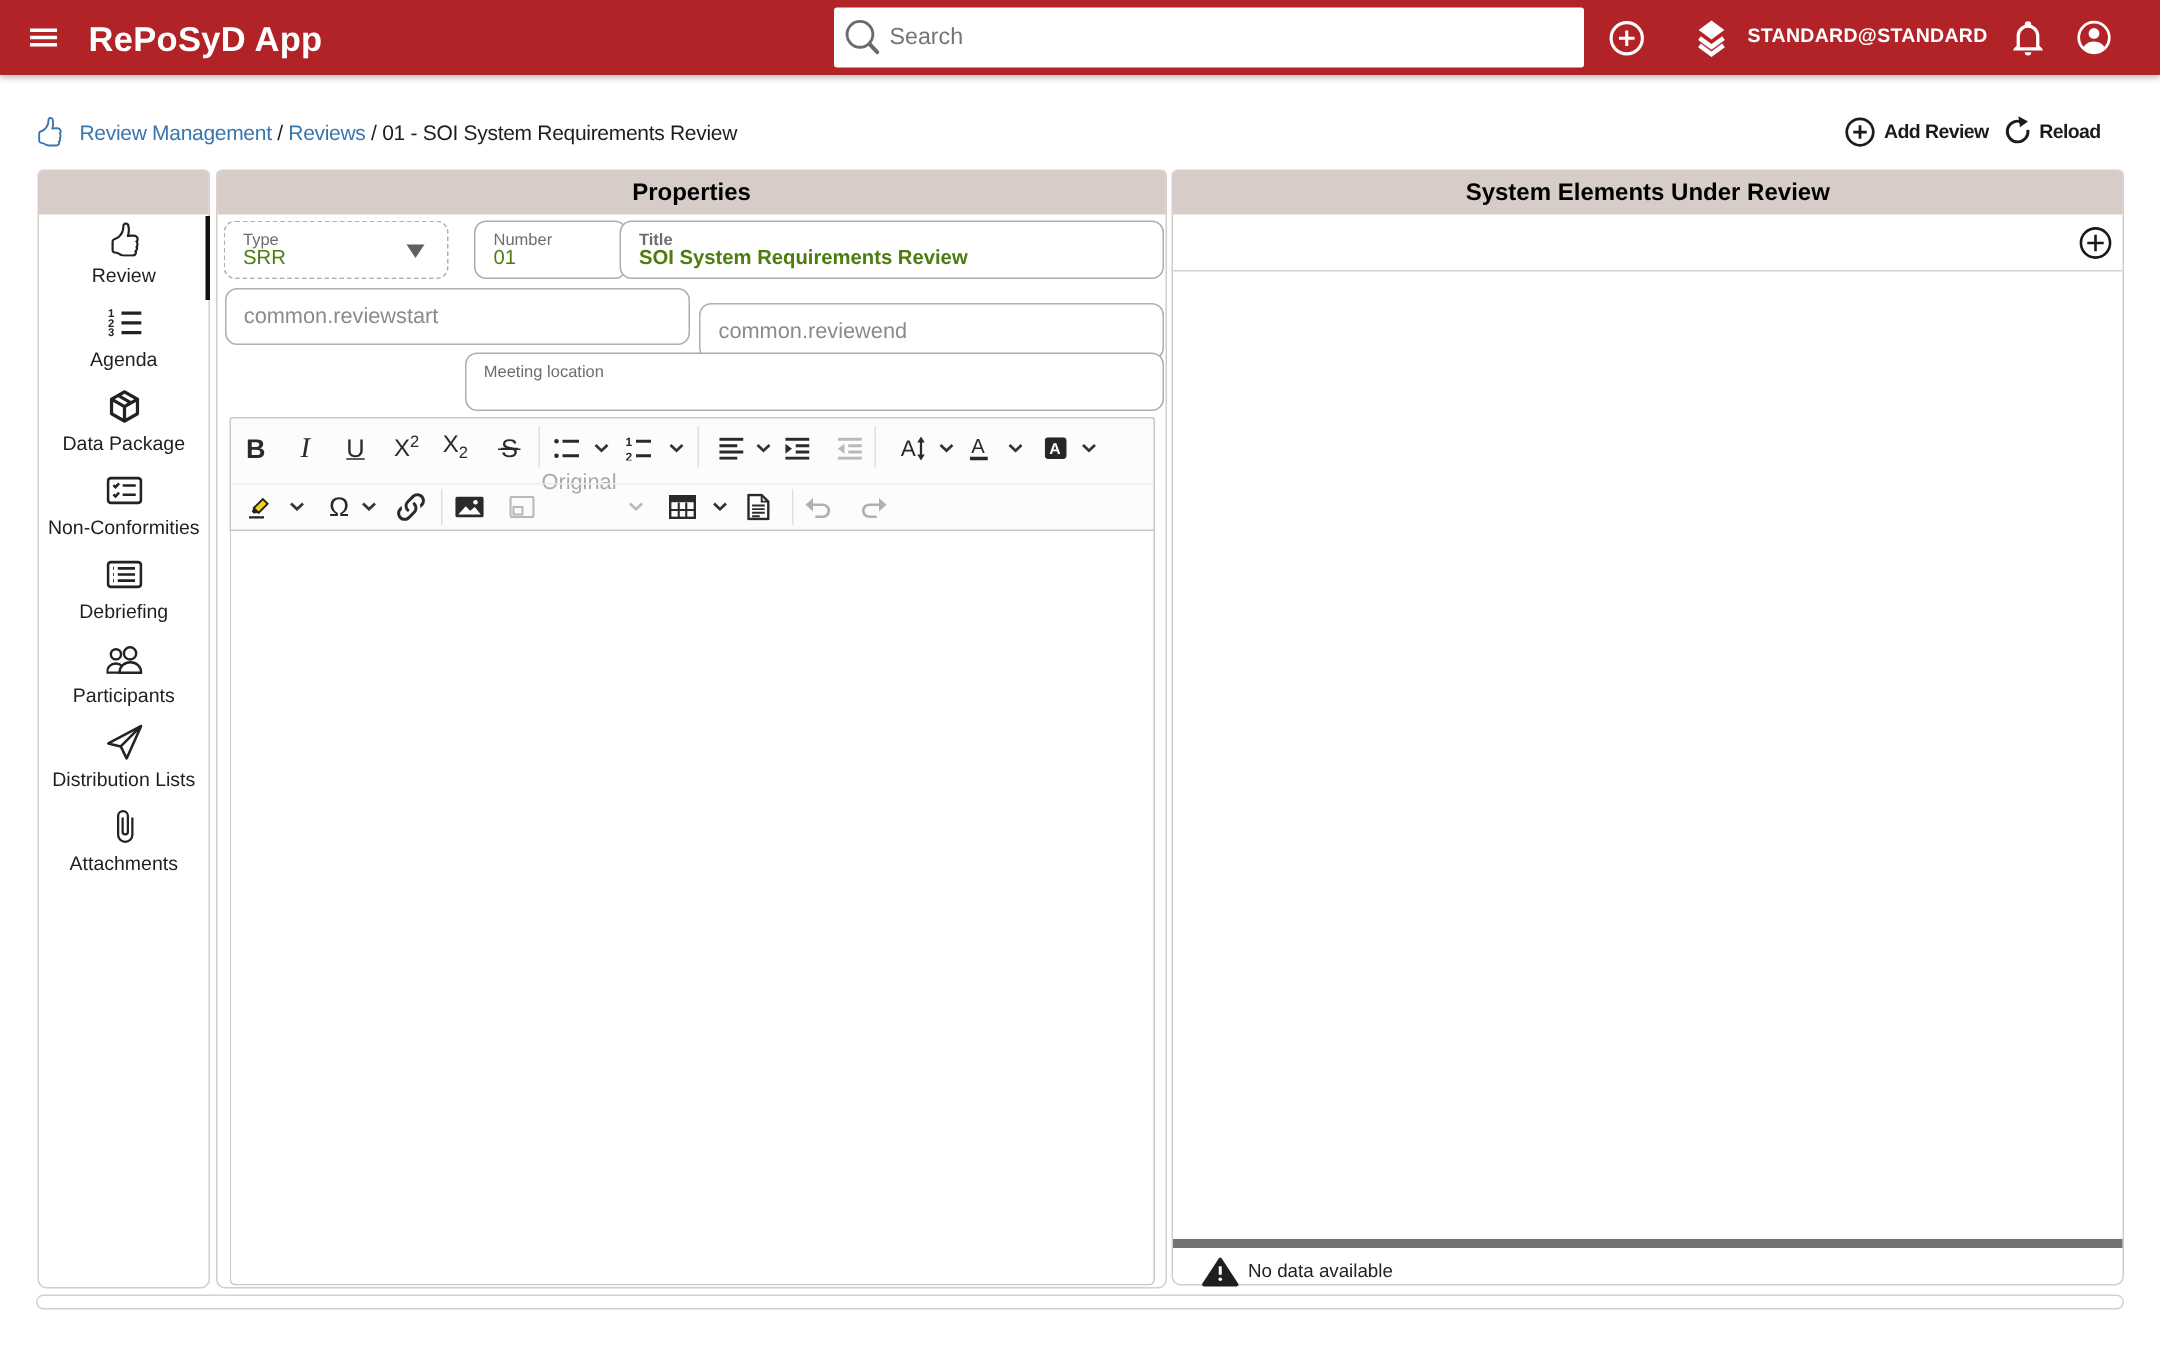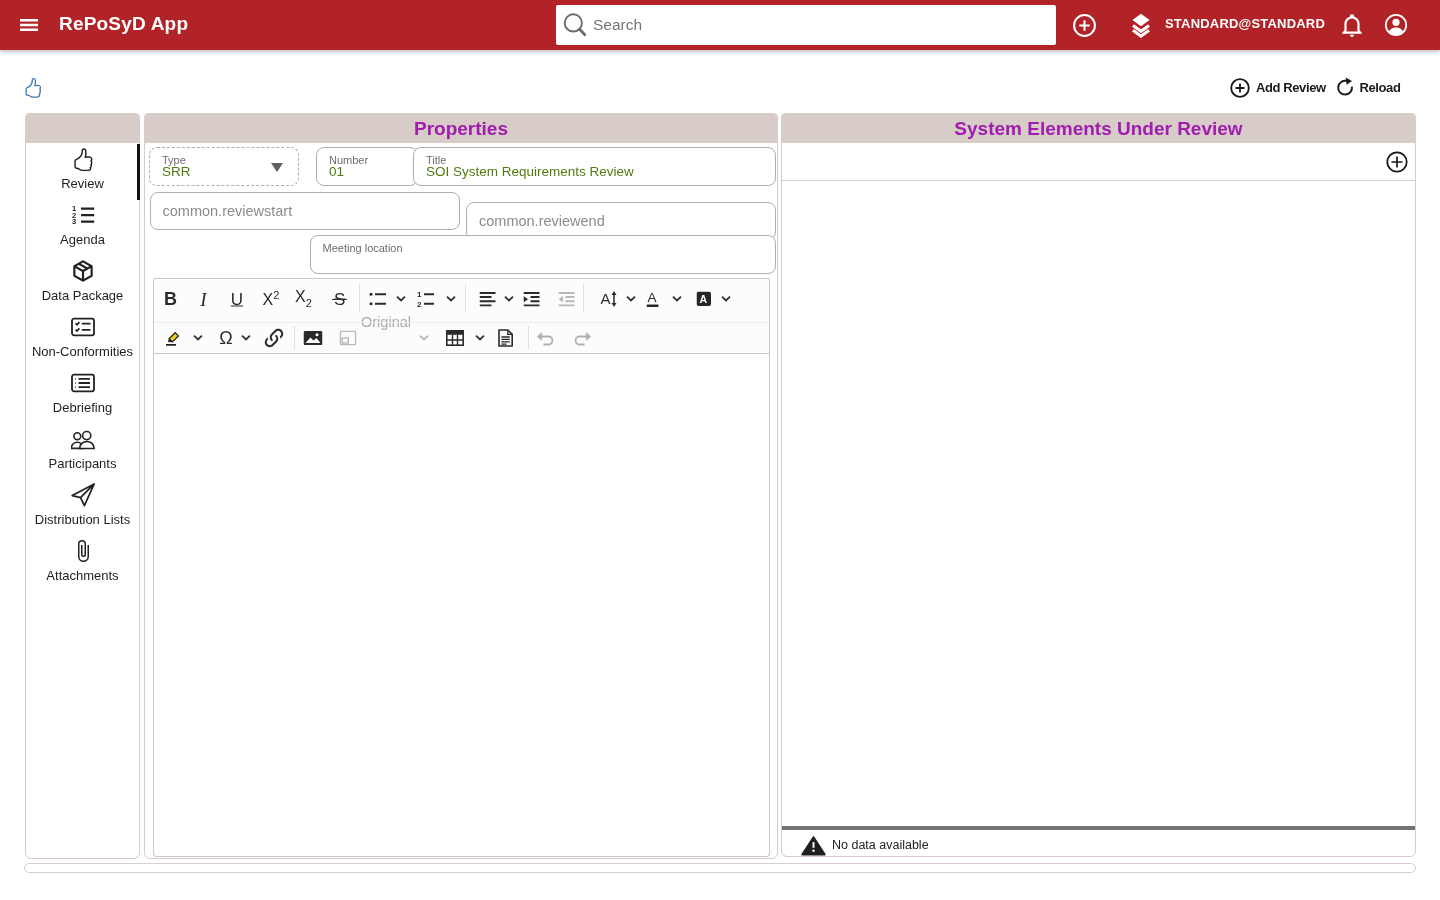--- a/index.html
+++ b/index.html
@@ -5,39 +5,39 @@
 * { margin:0; padding:0; box-sizing:border-box; }
 html,body { width:1440px; height:900px; overflow:hidden; background:#fff;
   font-family:"Liberation Sans", sans-serif; }
 #page { position:relative; width:1440px; height:900px; }
 .abs { position:absolute; }
 
 
 #appbar { position:absolute; left:0; top:0; width:1440px; height:50px;
   background:#b22328; box-shadow:0 2px 4px rgba(0,0,0,0.25); }
 #appbar svg { display:block; }
-#title { position:absolute; left:59px; top:13px; color:#fff; font-size:19px;
+#title { position:absolute; left:59px; top:13px; color:#fff; font-size:23px;
   font-weight:bold; letter-spacing:0.2px; }
 #searchbox { position:absolute; left:556px; top:5px; width:500px; height:40px;
   background:#fff; border-radius:2px; }
 #searchph { position:absolute; left:593px; top:16px; font-size:15.5px; color:#757575; }
 #acctname { position:absolute; left:1165px; top:15.5px; color:#fff; font-size:13px;
   font-weight:bold; letter-spacing:0.2px; }
 
 
 #crumbs { position:absolute; left:53px; top:80px; font-size:14px; letter-spacing:-0.2px; color:#1d1d1d; }
 #crumbs a { color:#3a76ad; text-decoration:none; }
 .act { position:absolute; font-size:13px; letter-spacing:-0.4px;
   font-weight:bold; color:#1b1b1b; }
 
 
 .panel { position:absolute; background:#fff; border:1px solid #d6ccc8;
   border-radius:4px 4px 6px 6px; }
 .phead { height:29px; background:#d7ccc8; border-radius:3px 3px 0 0;
-  text-align:center; font-weight:bold; font-size:19px; color:#a21caf;
+  text-align:center; font-weight:bold; font-size:16px; color:#000000;
   line-height:29px; }
 #tabcol  { left:25px;  top:113px; width:115px; height:746px; }
 #proppan { left:144px; top:113px; width:634px; height:746px; }
 #rightpan{ left:781px; top:113px; width:635px; height:744px; }
 
 
 .tab { position:relative; height:56px; text-align:center; padding-top:4px; }
 .tab svg { display:block; margin:0 auto; }
 .tab .lbl { font-size:13px; color:#1f1f1f; white-space:nowrap; overflow:hidden;
   margin-top:4.5px; }
@@ -60,21 +60,21 @@
   border-radius:0 0 4px 4px;
   background:#fff; border:1px solid #c9c9c9; border-top:none; }
 .tsep { position:absolute; width:1px; background:#e0e0e0; top:5px; height:28px; }
 
 
 #rp-addrow { position:absolute; left:0; top:29px; width:633px; height:38px;
   border-bottom:1px solid #d8cfcb; }
 #rp-th { position:absolute; left:0; top:67px; width:633px; height:27px;
   border-bottom:1px solid #e2e2e2; font-size:12.5px; font-weight:bold; color:#1c1c1c; }
 #rp-nodata { position:absolute; left:0; bottom:0; width:633px; height:30px;
-  border-top:4px solid #737373; }
+  border-top:6px solid #737373; }
 
 #botbar { position:absolute; left:24px; top:863px; width:1392px; height:10px;
   border:1px solid #d8cfcb; border-radius:5px; background:#fff; }
 </style>
 </head>
 <body>
 <div id="page">
 
   <div id="appbar">
     <svg class="abs" style="left:17px;top:13px" width="24" height="24" viewBox="0 0 24 24">
@@ -109,20 +109,21 @@
         </defs>
       <circle cx="12" cy="12" r="10.2" fill="none" stroke="#fff" stroke-width="1.8"></circle>
       <circle cx="12" cy="9.3" r="3.6" fill="#fff"></circle>
       <path fill="#fff" clip-path="url(#accclip)" d="M12,14.6c-3.5,0-6.4,1.9-7.2,4.6l0,3h14.4v-3C18.4,16.5 15.5,14.6 12,14.6Z"></path>
     </svg>
   </div>
 
   <svg class="abs" style="left:23px;top:78px" width="20" height="20" viewBox="0 0 16 16">
     <path fill="#3a76ad" d="M8.864.046C7.908-.193 7.02.53 6.956 1.466c-.072 1.051-.23 2.016-.428 2.59-.125.36-.479 1.013-1.04 1.639-.557.623-1.282 1.178-2.131 1.41C2.685 7.288 2 7.87 2 8.72v4.001c0 .845.682 1.464 1.448 1.545 1.07.114 1.564.415 2.068.723l.048.03c.272.165.578.348.97.484.397.136.861.217 1.466.217h3.5c.937 0 1.599-.477 1.934-1.064a1.86 1.86 0 0 0 .254-.912c0-.152-.023-.312-.077-.464.201-.263.38-.578.488-.901.11-.33.172-.762.004-1.149.069-.13.12-.269.159-.403.077-.27.113-.568.113-.857 0-.288-.036-.585-.113-.856a2.144 2.144 0 0 0-.138-.362 1.9 1.9 0 0 0 .234-1.734c-.206-.592-.682-1.1-1.2-1.272-.847-.282-1.803-.276-2.516-.211a9.84 9.84 0 0 0-.443.05 9.365 9.365 0 0 0-.062-4.509A1.38 1.38 0 0 0 9.125.111L8.864.046zM11.5 14.721H8c-.51 0-.863-.069-1.14-.164-.281-.097-.506-.228-.776-.393l-.04-.024c-.555-.339-1.198-.731-2.49-.868-.333-.036-.554-.29-.554-.55V8.72c0-.254.226-.543.62-.65 1.095-.3 1.977-.996 2.614-1.708.635-.71 1.064-1.475 1.238-1.978.243-.7.407-1.768.482-2.85.025-.362.36-.594.667-.518l.262.066c.16.04.258.143.288.255a8.34 8.34 0 0 1-.145 4.725.5.5 0 0 0 .595.644l.003-.001.014-.003.058-.014a8.908 8.908 0 0 1 1.036-.157c.663-.06 1.457-.054 2.11.164.175.058.45.3.57.65.107.308.087.67-.266 1.022l-.353.353.353.354c.043.043.105.141.154.315.048.167.075.37.075.581 0 .212-.027.414-.075.582-.05.174-.111.272-.154.315l-.353.353.353.354c.047.047.109.177.005.488a2.224 2.224 0 0 1-.505.805l-.353.353.353.354c.006.005.041.05.041.17a.866.866 0 0 1-.121.416c-.165.288-.503.56-1.066.56z"></path>
   </svg>
+  <div id="crumbs"><a>Review Management</a> / <a>Reviews</a> / <span>01 - SOI System Requirements Review</span></div>
   <svg class="abs act" style="left:1229.5px;top:77.5px" width="20" height="20" viewBox="0 0 24 24">
     <circle cx="12" cy="12" r="10.6" fill="none" stroke="#1b1b1b" stroke-width="2.2"></circle>
     <path stroke="#1b1b1b" stroke-width="2.2" d="M12,6.6V17.4M6.6,12H17.4"></path>
   </svg>
   <div class="act" style="left:1256px;top:79.5px">Add Review</div>
   <svg class="abs act" style="left:1335.5px;top:77px" width="18" height="19" viewBox="0 0 24 25">
     <path fill="none" stroke="#1b1b1b" stroke-width="2.6" d="M14.5,5.2 A9.2,9.2 0 1,0 21.2,12.6"></path>
     <path fill="#1b1b1b" d="M12.8,0.4 L21.3,5.2 L14.2,10.3 Z"></path>
   </svg>
   <div class="act" style="left:1359.5px;top:79.5px">Reload</div>
@@ -198,21 +199,21 @@
 
   <div class="fld" style="left:149px;top:147px;width:149.5px;height:39px;border-style:dashed;">
     <div class="flab">Type</div>
       <div class="fval">SRR</div>
       <div class="caret"></div>
   </div>
   <div class="fld" style="left:304px;top:147px;width:102px;height:39px;margin-left:12px;">
     <div class="flab">Number</div>
       <div class="fval">01</div>
   </div>
-  <div class="fld" style="left:413px;top:147px;width:362.5px;height:39px;">
+  <div class="fld" style="left:413px;top:147px;width:362.5px;height:39px;font-weight:bold;">
     <div class="flab">Title</div>
       <div class="fval">SOI System Requirements Review</div>
   </div>
   <div class="fld" style="left:149.5px;top:191.5px;width:310px;height:38.5px;">
     <div class="fph">common.reviewstart</div>
   </div>
   <div class="fld" style="left:466px;top:191.5px;width:309.5px;height:38.5px;margin-top:10px;">
     <div class="fph">common.reviewend</div>
   </div>
   <div class="fld" style="left:309.5px;top:235px;width:466px;height:39px;">

